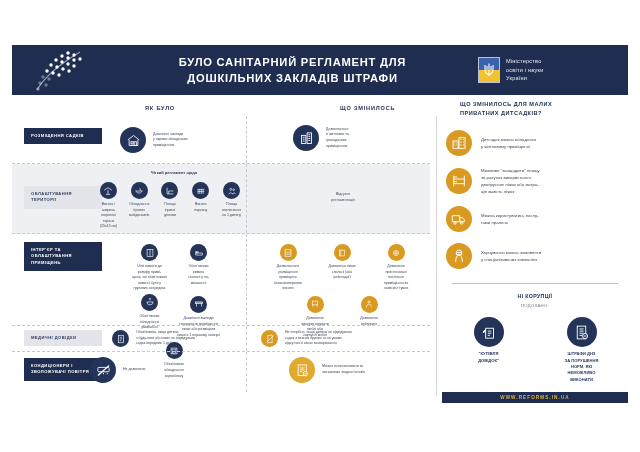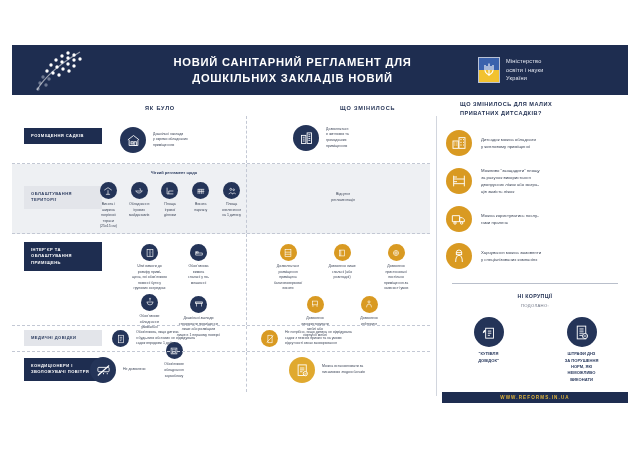--- a/index.html
+++ b/index.html
@@ -143,22 +143,22 @@
             <circle cx="15" cy="30" r="1.7"></circle>
           <circle cx="6" cy="34" r="1.7"></circle>
             <circle cx="12" cy="36" r="1.7"></circle>
           <circle cx="4" cy="40" r="1.7"></circle>
         </g>
         <path d="M3 41 Q14 22 46 3" stroke="#ffffff" stroke-width="1.2" fill="none" opacity="0.55"></path>
       </svg>
     </div>
 
     <div class="header-title">
-      <span>НОВИЙ САНІТАРНИЙ РЕГЛАМЕНТ ДЛЯ</span>
-      <span class="l2">ДОШКІЛЬНИХ ЗАКЛАДІВ НОВИЙ</span>
+      <span>БУЛО САНІТАРНИЙ РЕГЛАМЕНТ ДЛЯ</span>
+      <span class="l2">ДОШКІЛЬНИХ ЗАКЛАДІВ ШТРАФИ</span>
     </div>
 
     <div class="ministry">
       <div class="flag">
         <div class="blue"></div>
           <div class="yel"></div>
         <svg class="tryzub" width="12" height="14" viewBox="0 0 12 14">
           <path d="M6 0.5 L6 13 M2 2 L2 7 Q2 10 6 12 Q10 10 10 7 L10 2 M4 3 L4 7 M8 3 L8 7" stroke="#ffffff" stroke-width="1.1" fill="none"></path>
         </svg>
       </div>

